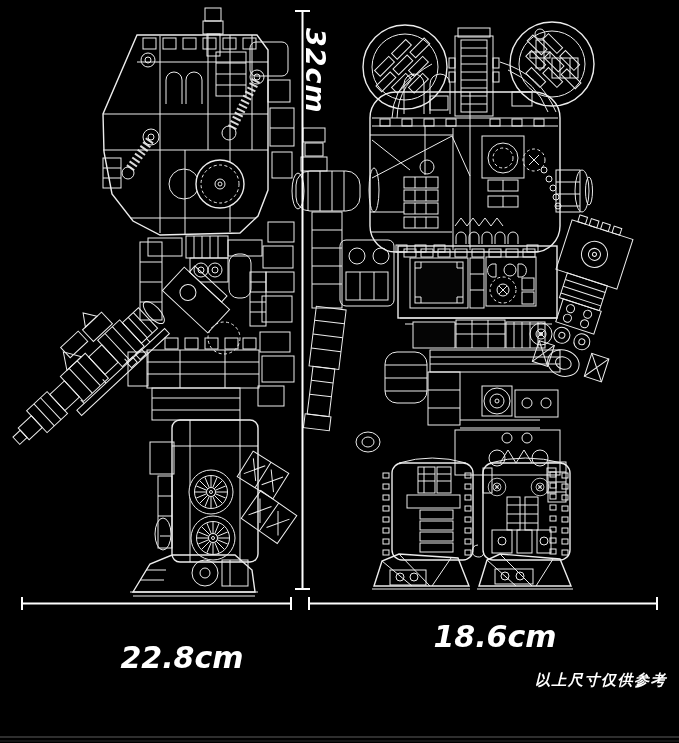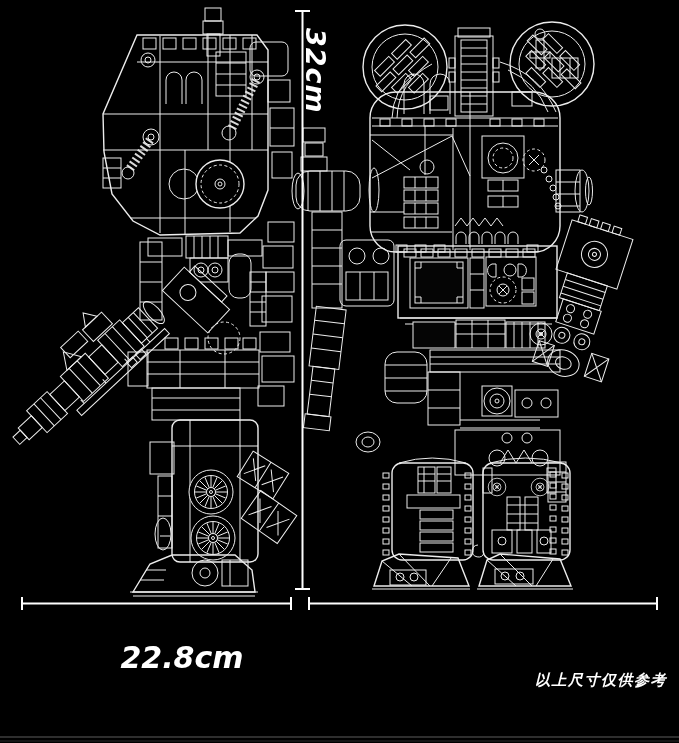--- a/index.html
+++ b/index.html
@@ -489,18 +489,19 @@
   </g>
   <g>
     <line class="dim" x1="309" y1="603.5" x2="657" y2="603.5"></line>
     <line class="dim" x1="309" y1="597" x2="309" y2="610"></line>
     <line class="dim" x1="657" y1="597" x2="657" y2="610"></line>
   </g>
 </svg>
 
 <div class="lbl lbl-h">32cm</div>
 <div class="lbl lbl-wl">22.8cm</div>
+<div class="lbl lbl-wr">18.6cm</div>
 <div class="lbl lbl-disc">以上尺寸仅供参考</div>
 
 <div class="divider1"></div>
 <div class="divider2"></div>
 
 </div>
 
 </body></html>

